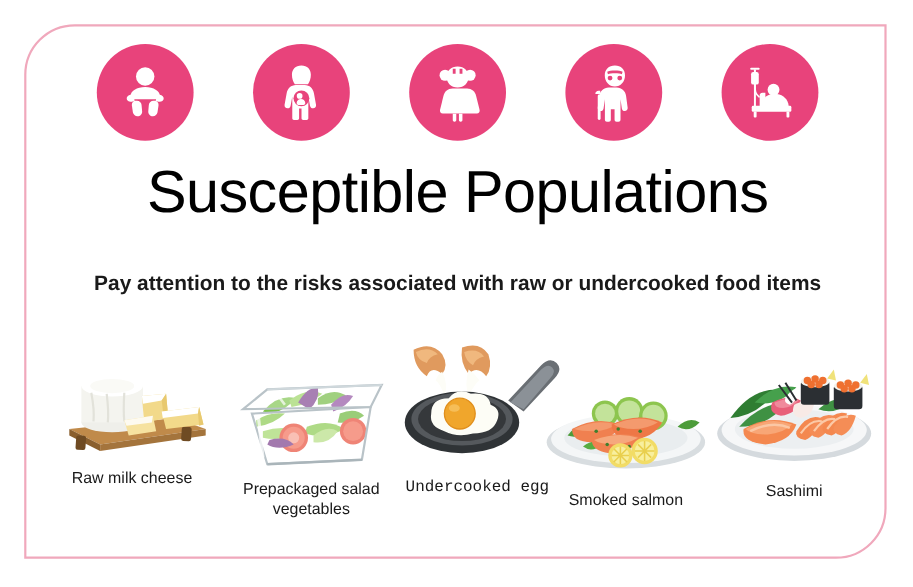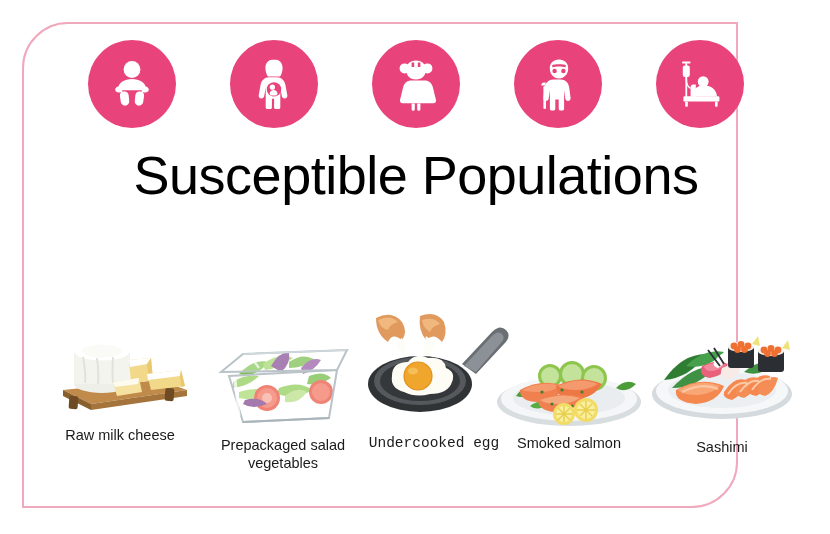--- a/index.html
+++ b/index.html
@@ -13,21 +13,21 @@
     overflow: hidden;
     font-family: "Liberation Sans", "DejaVu Sans", sans-serif;
     position: relative;
   }
 
   
   #poster {
     position: absolute;
     left: 22px;
     top: 22px;
-    width: 716px;
+    width: 784px;
     height: 486px;
     box-sizing: border-box;
     border: 2px solid #f0a8bc;
     border-radius: 46px 0 46px 0;
     background: #ffffff;
   }
 
   
   #icon-row {
     position: absolute;
@@ -108,21 +108,21 @@
   
   #food-0 { left: 2px;   top: 14px;  width: 188px; }
   #food-1 { left: 168px; top: 30px;  width: 182px; }
   #food-2 { left: 326px; top: 0px;   width: 168px; font-family: Liberation Mono, monospace; }
   #food-3 { left: 456px; top: 34px;  width: 178px; }
   #food-4 { left: 612px; top: 22px;  width: 172px; }
 
   #food-0 .food-caption { margin-top: 8px; }
   #food-1 .food-caption { margin-top: 8px; }
   #food-2 .food-caption { margin-top: 6px; }
-  #food-3 .food-caption { margin-top: 4px; }
+  #food-3 .food-caption { margin-top: 16px; }
   #food-4 .food-caption { margin-top: 10px; }
 </style>
 </head>
 <body>
 
 <div id="poster">
 
   <div id="icon-row">
 
     <div class="icon-badge">
@@ -199,20 +199,21 @@
 
           <rect x="12.2" y="44.4" width="2.6" height="5.4" rx="0.8"></rect>
           <rect x="42" y="44.4" width="2.6" height="5.4" rx="0.8"></rect>
         </g>
       </svg>
     </div>
 
   </div>
 
   <div id="title">Susceptible Populations</div>
+  <div id="subtitle">Pay attention to the risks associated with raw or undercooked food items</div>
 
   <div id="food-row">
 
     <div class="food-item" id="food-1">
       <div class="food-art">
         <svg width="148" height="88" viewBox="0 0 148 88" aria-hidden="true">
 
           <g>
             <path d="M30 34 q14 -16 30 -12 q-8 10 -22 14 z" fill="#7cc24a"></path>
             <path d="M54 24 q16 -12 30 -6 q-12 10 -28 12 z" fill="#98d45e"></path>

